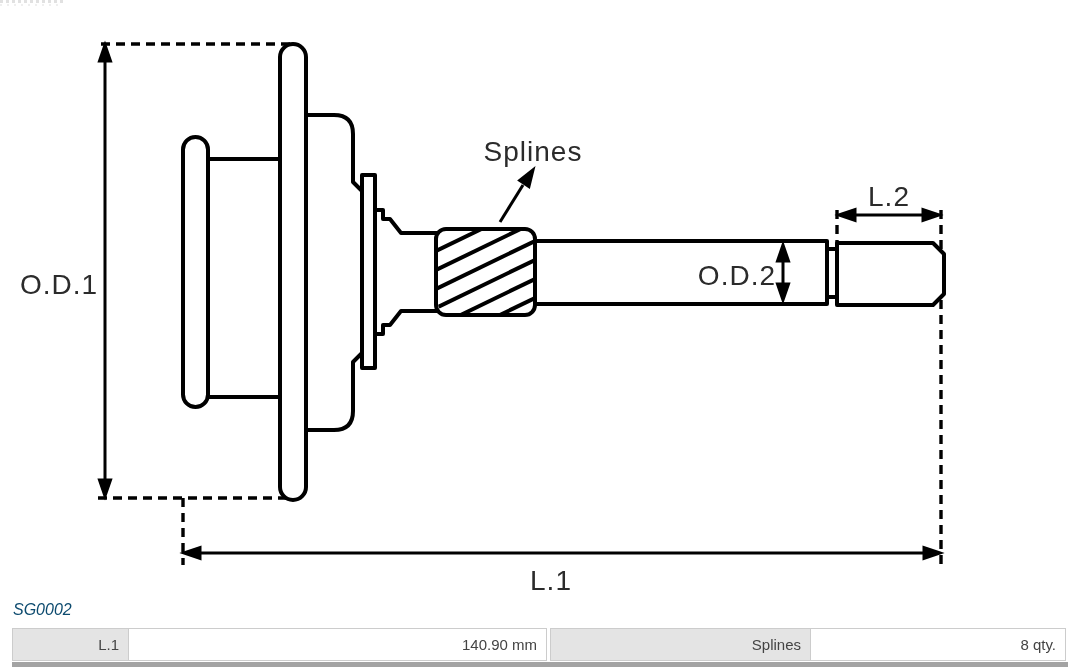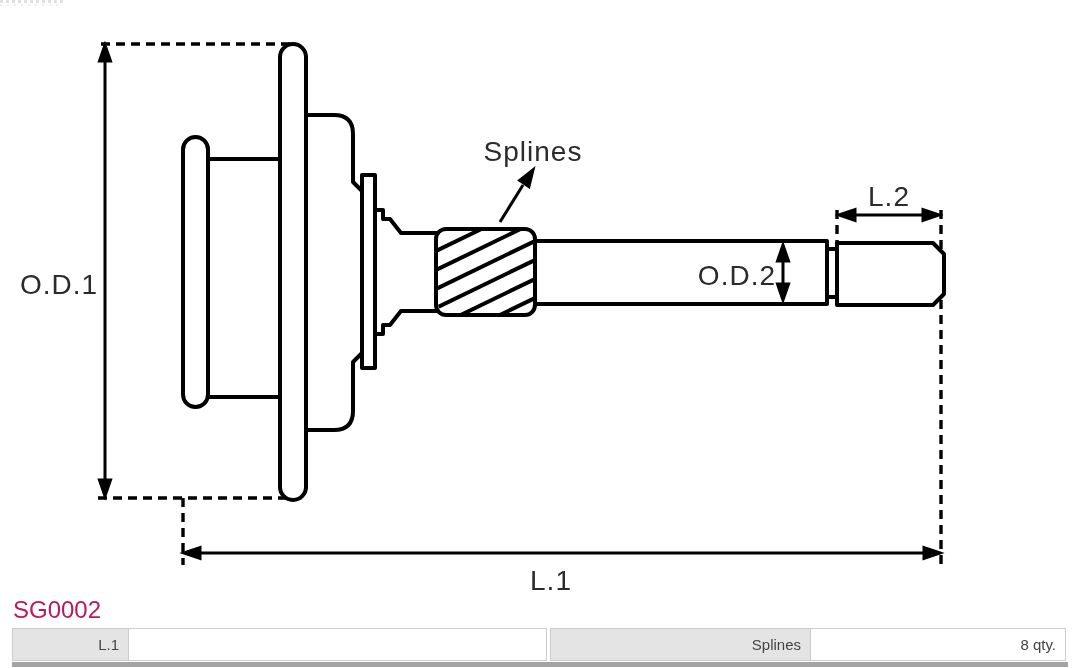--- a/index.html
+++ b/index.html
@@ -7,22 +7,22 @@
          font-family:"Liberation Sans",sans-serif;}
   
   #edge-artifact{position:absolute;left:0;top:0;width:66px;height:7px;opacity:.55;
     background:
       repeating-linear-gradient(90deg,#c9c9c9 0 3px,#ffffff 3px 6px) top/66px 3px no-repeat,
       repeating-linear-gradient(90deg,#e3e3e3 0 2px,#ffffff 2px 7px) 0 4px/60px 2px no-repeat;}
   
   #drawing{position:absolute;left:0;top:0;}
   .dim-label{fill:#2b2b2b;font-family:"Liberation Sans",sans-serif;font-size:28px;letter-spacing:1px;}
   
-  #product-code{position:absolute;left:13px;top:598px;font-size:24px;line-height:24px;
-    color:#be185d;text-decoration:none;cursor:pointer;}
+  #product-code{position:absolute;left:13px;top:598px;font-size:16px;line-height:24px;
+    color:#0c4a6e;text-decoration:none;cursor:pointer;font-style:italic;}
   
   #spec-tables{position:absolute;left:12px;right:14px;top:628px;display:flex;gap:3px;}
   .spec-table{display:flex;height:31px;border:1px solid #cccccc;background:#ffffff;}
   .spec-table.left{width:533px;}
   .spec-table.right{flex:1;}
   .spec-cell{display:flex;align-items:center;justify-content:flex-end;
     padding-right:9px;font-size:15px;color:#444444;white-space:nowrap;}
   .spec-cell.label{background:#e4e4e4;border-right:1px solid #cccccc;}
   .spec-table.left  .spec-cell.label{width:106px;}
   .spec-table.right .spec-cell.label{width:250px;}
@@ -105,20 +105,21 @@
       <text class="dim-label" x="889" y="206" text-anchor="middle">L.2</text>
       <text class="dim-label" x="551" y="590" text-anchor="middle">L.1</text>
     </g>
   </svg>
 
   <a id="product-code">SG0002</a>
 
   <div id="spec-tables">
     <div class="spec-table left">
       <div class="spec-cell label">L.1</div>
+      <div class="spec-cell value">140.90 mm</div>
     </div>
     <div class="spec-table right">
       <div class="spec-cell label">Splines</div>
       <div class="spec-cell value">8 qty.</div>
     </div>
   </div>
 
   <div id="bottom-strip"></div>
 
 </div>

